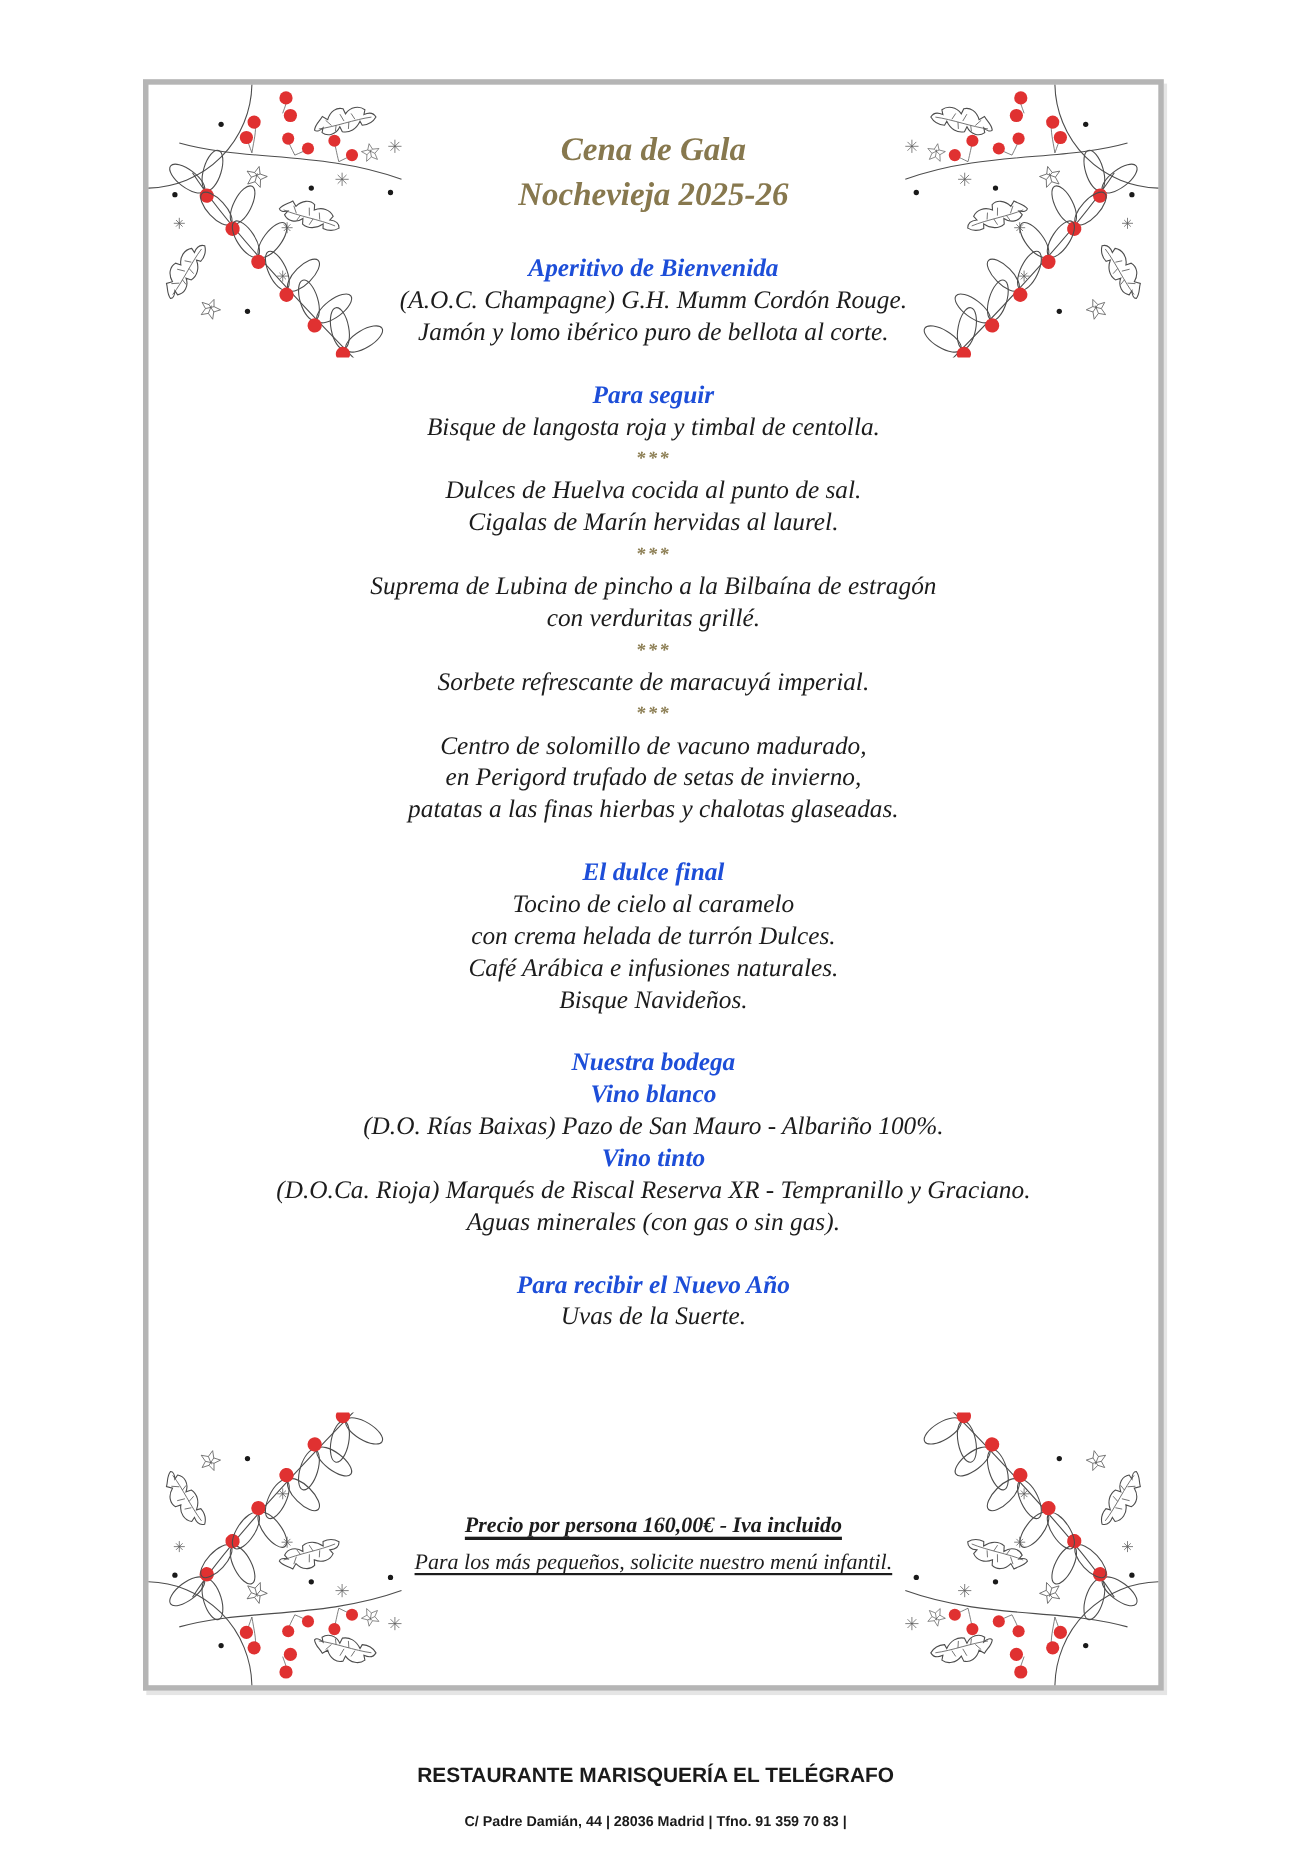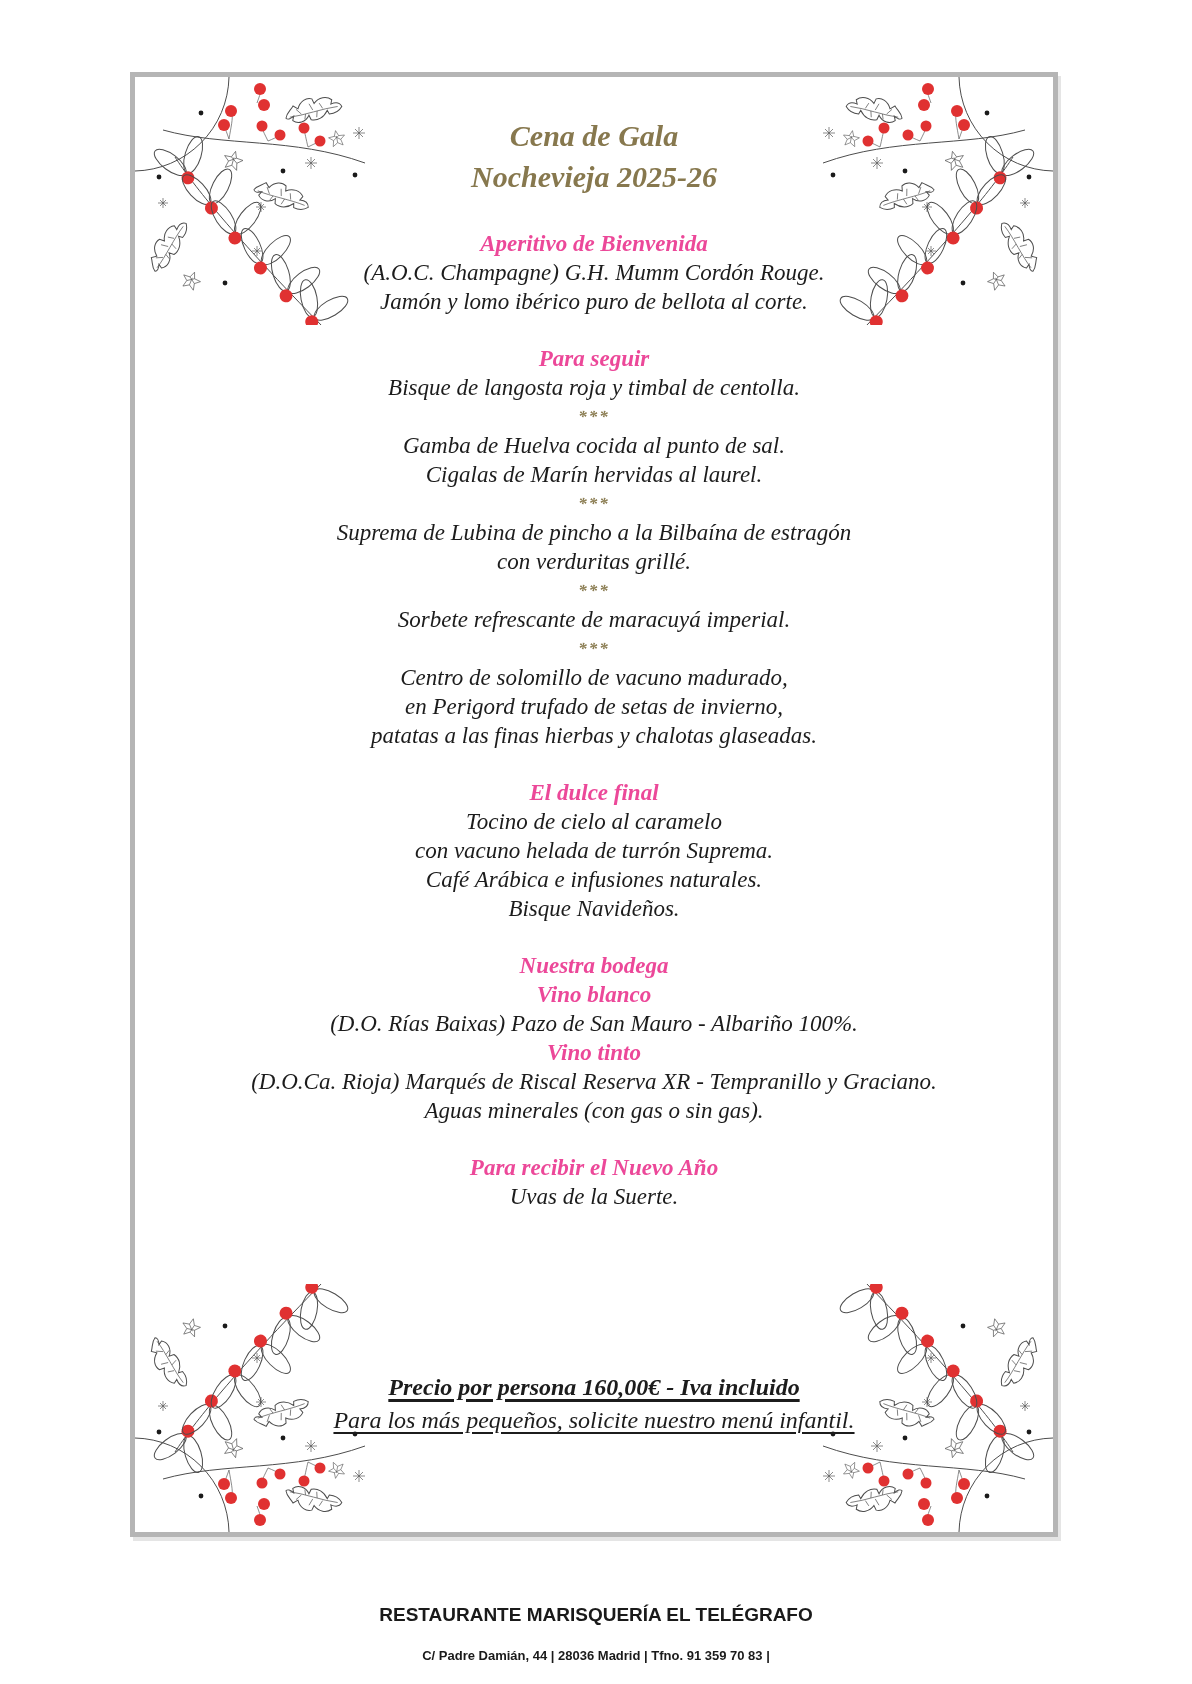--- a/index.html
+++ b/index.html
@@ -23,24 +23,24 @@
   .decor-defs{position:absolute;width:0;height:0;overflow:hidden;}
   
   .content{
     position:absolute;inset:0;z-index:2;text-align:center;
     font-family:"Liberation Serif","DejaVu Serif",serif;font-style:italic;
     color:#1c1c1c;
   }
   .title{margin-top:38px;font-size:30px;line-height:41px;font-weight:bold;color:#87784e;}
   .section{margin-top:28px;}
   .section.first{margin-top:32px;}
-  .heading,.subheading{font-size:23px;line-height:29px;font-weight:bold;color:#ec4899;}
+  .heading,.subheading{font-size:23px;line-height:29px;font-weight:bold;color:#1d4ed8;}
   .dish{font-size:23px;line-height:29px;}
   .stars{font-size:17px;line-height:29px;letter-spacing:2px;color:#8d7f55;font-weight:bold;}
-  .price{margin-top:160px;font-size:24px;line-height:33px;}
+  .price{margin-top:160px;font-size:20px;line-height:33px;}
   .price-main{
     font-weight:bold;text-decoration:underline;
     text-decoration-thickness:2.5px;text-underline-offset:4px;
   }
   .price-kids{
     text-decoration:underline;text-decoration-thickness:2px;text-underline-offset:4px;
   }
   
   .footer{
     position:absolute;left:0;top:1600px;width:100%;text-align:center;
@@ -199,36 +199,36 @@
       <div id="menu-sections">
           <div class="section first">
             <div class="heading">Aperitivo de Bienvenida</div>
             <div class="dish">(A.O.C. Champagne) G.H. Mumm Cordón Rouge.</div>
             <div class="dish">Jamón y lomo ibérico puro de bellota al corte.</div>
           </div>
           <div class="section">
             <div class="heading">Para seguir</div>
             <div class="dish">Bisque de langosta roja y timbal de centolla.</div>
             <div class="stars">***</div>
-            <div class="dish">Gamba de Huelva cocida al punto de sal.</div>
+            <div class="dish">Dulces de Huelva cocida al punto de sal.</div>
             <div class="dish">Cigalas de Marín hervidas al laurel.</div>
             <div class="stars">***</div>
             <div class="dish">Suprema de Lubina de pincho a la Bilbaína de estragón</div>
             <div class="dish">con verduritas grillé.</div>
             <div class="stars">***</div>
             <div class="dish">Sorbete refrescante de maracuyá imperial.</div>
             <div class="stars">***</div>
             <div class="dish">Centro de solomillo de vacuno madurado,</div>
             <div class="dish">en Perigord trufado de setas de invierno,</div>
             <div class="dish">patatas a las finas hierbas y chalotas glaseadas.</div>
           </div>
           <div class="section">
             <div class="heading">El dulce final</div>
             <div class="dish">Tocino de cielo al caramelo</div>
-            <div class="dish">con vacuno helada de turrón Suprema.</div>
+            <div class="dish">con crema helada de turrón Dulces.</div>
             <div class="dish">Café Arábica e infusiones naturales.</div>
             <div class="dish">Bisque Navideños.</div>
           </div>
           <div class="section">
             <div class="heading">Nuestra bodega</div>
             <div class="subheading">Vino blanco</div>
             <div class="dish">(D.O. Rías Baixas) Pazo de San Mauro - Albariño 100%.</div>
             <div class="subheading">Vino tinto</div>
             <div class="dish">(D.O.Ca. Rioja) Marqués de Riscal Reserva XR - Tempranillo y Graciano.</div>
             <div class="dish">Aguas minerales (con gas o sin gas).</div>

